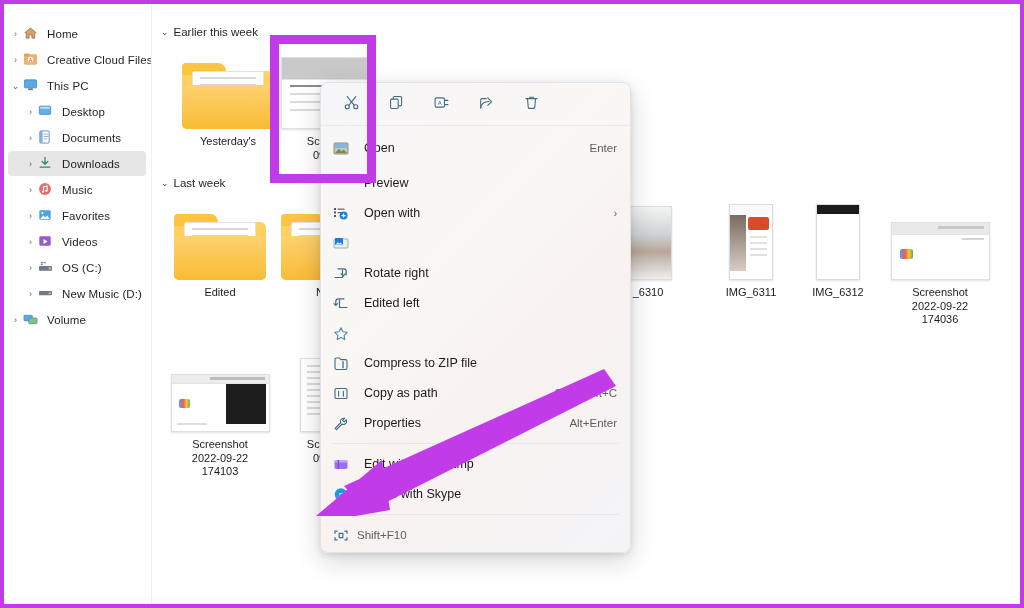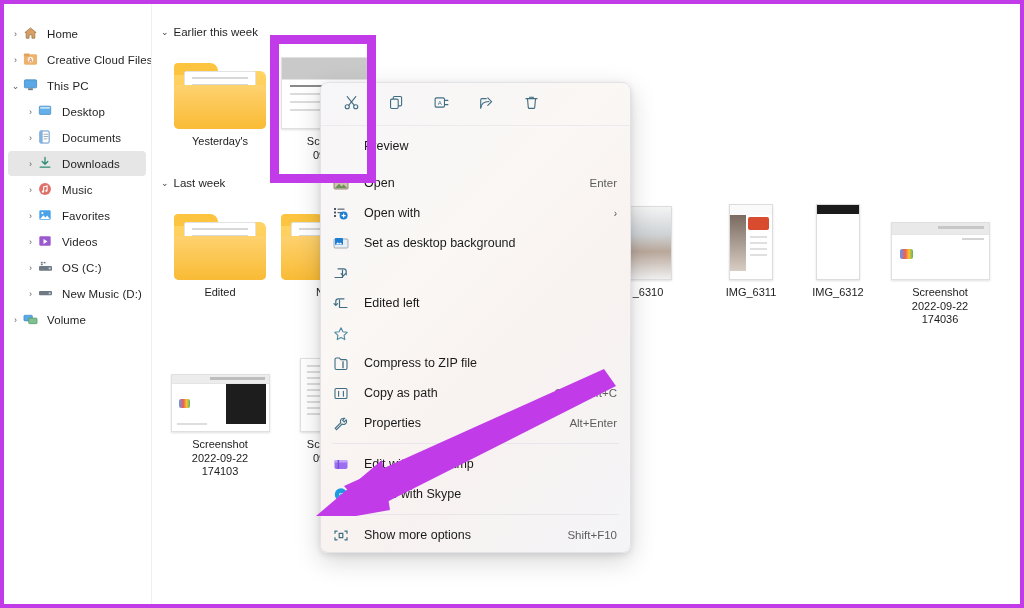--- a/index.html
+++ b/index.html
@@ -308,21 +308,21 @@
 
     <div class="group-hdr" style="left:8px; top:22px;">
       <span class="gchev">⌄</span>
       <span>Earlier this week</span>
     </div>
     <div class="group-hdr" style="left:8px; top:173px;">
       <span class="gchev">⌄</span>
       <span>Last week</span>
     </div>
 
-    <div class="tile" style="left:15px; top:47px;">
+    <div class="tile" style="left:23px; top:47px;">
       <div class="thumb">
         <div class="folder">
           <div class="back"></div>
             <div class="tab"></div>
           <div class="sheet">
               <i></i>
               <i></i>
               <i class="s"></i>
             </div>
           <div class="front"></div>
@@ -513,36 +513,36 @@
       <div class="tbtn">
         <span>
           <svg width="17" height="17" viewBox="0 0 20 20" fill="none" stroke="#3f6d82" stroke-width="1.3" stroke-linecap="round">
               <path d="M3.5 5.5h13M8 5.5V3.8h4v1.7"></path>
               <path d="M5.3 5.5l.9 10.2a1.3 1.3 0 001.3 1.2h5a1.3 1.3 0 001.3-1.2l.9-10.2"></path>
             </svg>
         </span>
       </div>
     </div>
 
-    <div class="mrow" style="margin-top:5px;">
-      <span class="mi"></span>
-      <span class="mlabel">Preview</span>
-      <span class="macc"></span>
-    </div>
-
     <div class="mrow" style="margin-top:7px;">
       <span class="mi">
         <svg width="16" height="15" viewBox="0 0 16 15">
             <rect x="1" y="2" width="14" height="11" rx="1" fill="#cfc6ad" stroke="#7e7763" stroke-width=".8"></rect>
             <rect x="2" y="3" width="12" height="4" fill="#7fb8e0"></rect>
             <path d="M2 12l4-4.2 2.6 2.6 2-1.8L14 12z" fill="#6b8f57"></path>
           </svg>
       </span>
       <span class="mlabel">Open</span>
       <span class="macc">Enter</span>
+    </div>
+
+    <div class="mrow" style="margin-top:5px;">
+      <span class="mi"></span>
+      <span class="mlabel">Preview</span>
+      <span class="macc"></span>
     </div>
 
     <div class="mrow">
       <span class="mi">
         <svg width="16" height="15" viewBox="0 0 16 15">
             <rect x="1" y="2" width="2" height="2" fill="#4d5966"></rect>
             <rect x="1" y="5.5" width="2" height="2" fill="#4d5966"></rect>
             <rect x="1" y="9" width="2" height="2" fill="#4d5966"></rect>
             <rect x="4.5" y="2.6" width="7" height="1.1" fill="#4d5966"></rect>
             <rect x="4.5" y="6.1" width="5" height="1.1" fill="#4d5966"></rect>
@@ -555,32 +555,32 @@
     </div>
 
     <div class="mrow">
       <span class="mi">
         <svg width="16" height="15" viewBox="0 0 16 15">
             <rect x="1" y="3" width="14" height="9" rx="1" fill="#e9eef3" stroke="#8e9aa6" stroke-width=".8"></rect>
             <rect x="2" y="2" width="8" height="7" rx=".8" fill="#1d7fd4"></rect>
             <path d="M2.6 8.6l2.2-2.4 1.5 1.6 1.2-1.2 2 2z" fill="#fff"></path>
           </svg>
       </span>
-      <span class="mlabel">Set as desktop background</span>
       <span class="macc"></span>
     </div>
 
     <div class="mrow">
       <span class="mi">
         <svg width="16" height="15" viewBox="0 0 16 15" fill="none" stroke="#3f6d82" stroke-width="1.2" stroke-linecap="round">
             <path d="M2 11.5h7.5V4"></path>
             <path d="M5 2.8h5.6a2.6 2.6 0 012.6 2.6v3.4"></path>
             <path d="M11 11.2l2.2 2.2 2.2-2.2" transform="translate(-2.9,-3.6)"></path>
           </svg>
       </span>
+      <span class="mlabel">Rotate right</span>
       <span class="macc"></span>
     </div>
 
     <div class="mrow">
       <span class="mi">
         <svg width="16" height="15" viewBox="0 0 16 15" fill="none" stroke="#3f6d82" stroke-width="1.2" stroke-linecap="round">
             <path d="M14 11.5H6.5V4"></path>
             <path d="M11 2.8H5.4a2.6 2.6 0 00-2.6 2.6v3.4"></path>
             <path d="M1 7.6l1.8 1.8L4.6 7.6"></path>
           </svg>
@@ -657,21 +657,20 @@
 
     <div class="msep"></div>
 
     <div class="mrow">
       <span class="mi">
         <svg width="16" height="15" viewBox="0 0 16 15" fill="none" stroke="#3f6d82" stroke-width="1.2" stroke-linecap="round">
             <path d="M2 5.3V3.2h2.1M14 5.3V3.2h-2.1M2 9.7v2.1h2.1M14 9.7v2.1h-2.1"></path>
             <path d="M6.2 5.4h3.6v4.2H6.2z"></path>
           </svg>
       </span>
-      <span class="mlabel">Show more options</span>
       <span class="macc">Shift+F10</span>
     </div>
   </div>
 
   <div id="hl-rect"></div>
 
   <svg id="arrow" width="320" height="160" viewBox="0 0 320 160">
     <polygon points="300,5 312,22 63,148 40,122" fill="#c13ce8"></polygon>
     <polygon points="12,152 78,96 86,146 52,152" fill="#c13ce8"></polygon>
   </svg>

